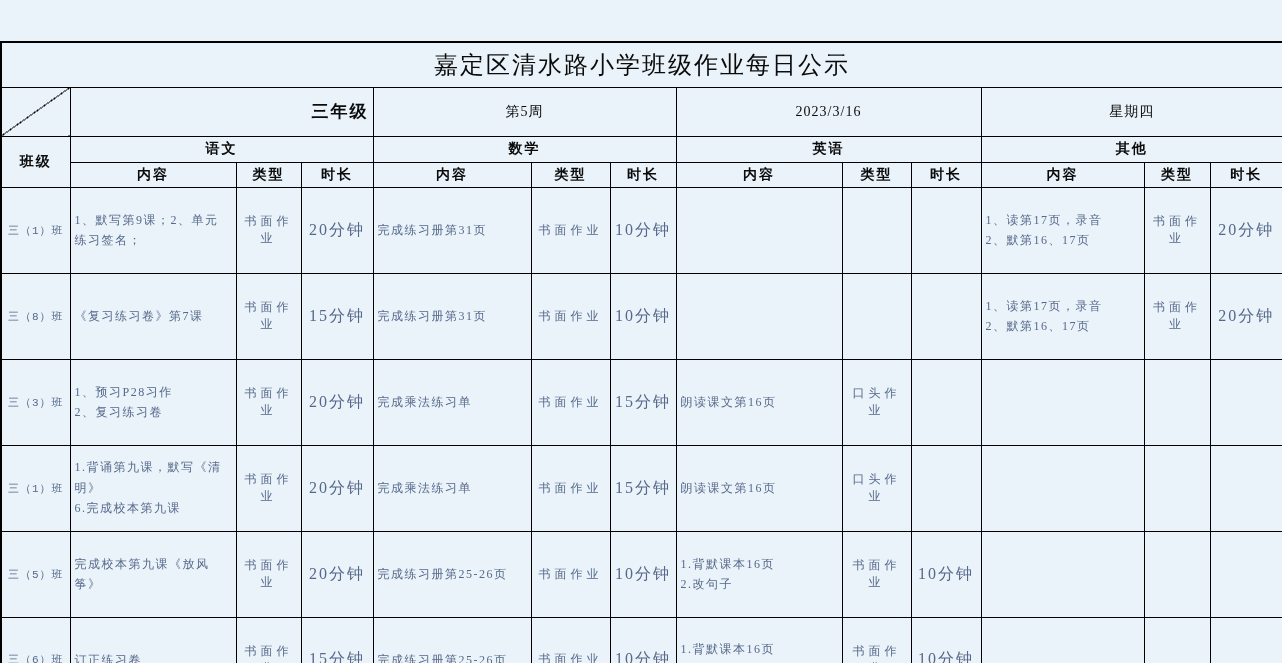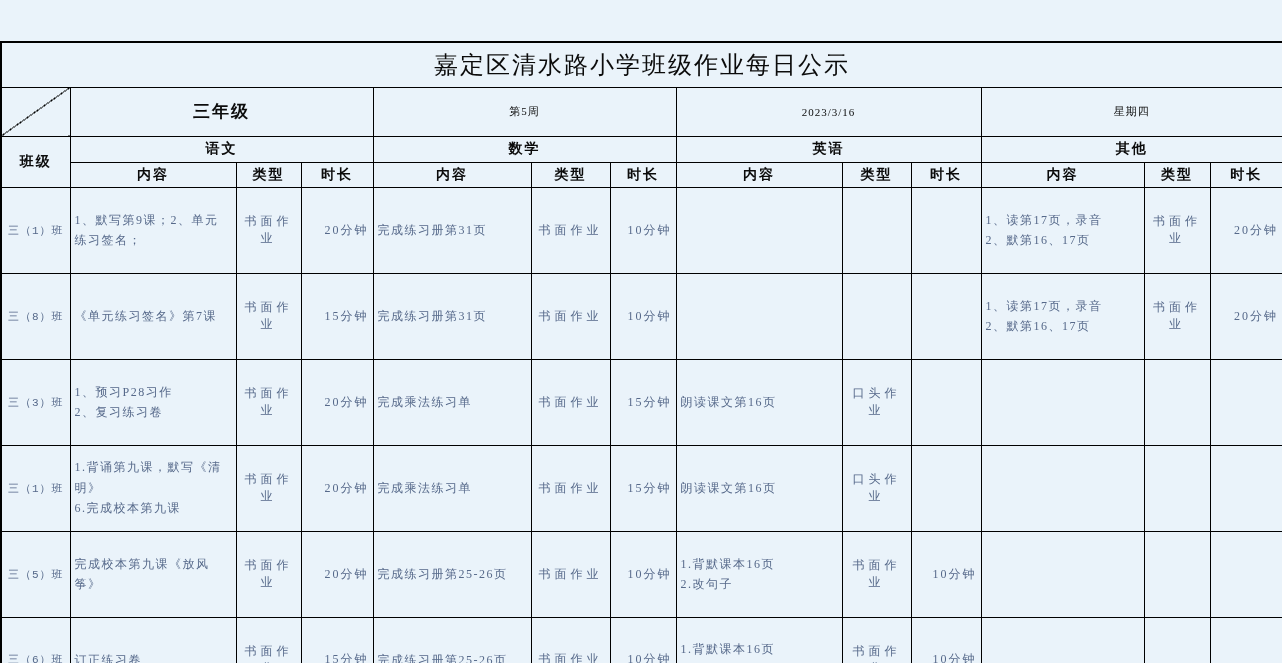--- a/index.html
+++ b/index.html
@@ -43,30 +43,30 @@
     color: #0b0b0b;
     letter-spacing: 2px;
     font-family: "Liberation Serif", serif;
   }
   td.diag-cell {
     padding: 0;
     background-image: linear-gradient(to bottom right,
       transparent 49.4%, #000 49.4%, #000 50.6%, transparent 50.6%);
   }
   td.grade-cell {
-    text-align: center;
+    text-align: right;
     font-weight: bold;
     font-size: 17px;
     color: #0b0b0b;
     font-family: "Liberation Sans", sans-serif;
     letter-spacing: 2px;
   }
   td.meta-cell {
     text-align: center;
-    font-size: 11px;
+    font-size: 14px;
     color: #0b0b0b;
     letter-spacing: 1px;
   }
   td.subject-cell, td.colhead-cell, td.classhead-cell {
     text-align: center;
     font-weight: bold;
     font-size: 14px;
     color: #0b0b0b;
     font-family: "Liberation Sans", sans-serif;
     letter-spacing: 2px;
@@ -89,22 +89,22 @@
     white-space: pre-line;
     padding: 2px 6px;
   }
   td.type-cell {
     text-align: center;
     font-size: 12px;
     color: #56698a;
     letter-spacing: 4px;
   }
   td.dur-cell {
-    text-align: right;
-    font-size: 12px;
+    text-align: center;
+    font-size: 16px;
     color: #56698a;
     letter-spacing: 2px;
   }
 </style>
 </head>
 <body>
 
 <div class="sheet">
 <table class="board">
   <colgroup>
@@ -171,21 +171,21 @@
     <td class="type-cell"></td>
     <td class="dur-cell"></td>
     <td class="content-cell">1、读第17页，录音
 2、默第16、17页</td>
     <td class="type-cell">书面作业</td>
     <td class="dur-cell">20分钟</td>
   </tr>
 
   <tr class="r-data">
     <td class="class-cell">三（8）班</td>
-    <td class="content-cell">《单元练习签名》第7课</td>
+    <td class="content-cell">《复习练习卷》第7课</td>
     <td class="type-cell">书面作业</td>
     <td class="dur-cell">15分钟</td>
     <td class="content-cell">完成练习册第31页</td>
     <td class="type-cell">书面作业</td>
     <td class="dur-cell">10分钟</td>
     <td class="content-cell"></td>
     <td class="type-cell"></td>
     <td class="dur-cell"></td>
     <td class="content-cell">1、读第17页，录音
 2、默第16、17页</td>

